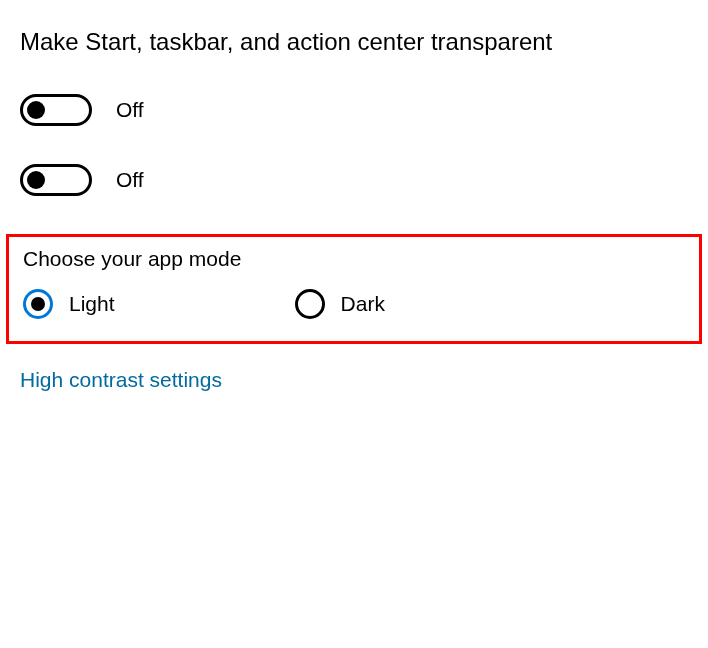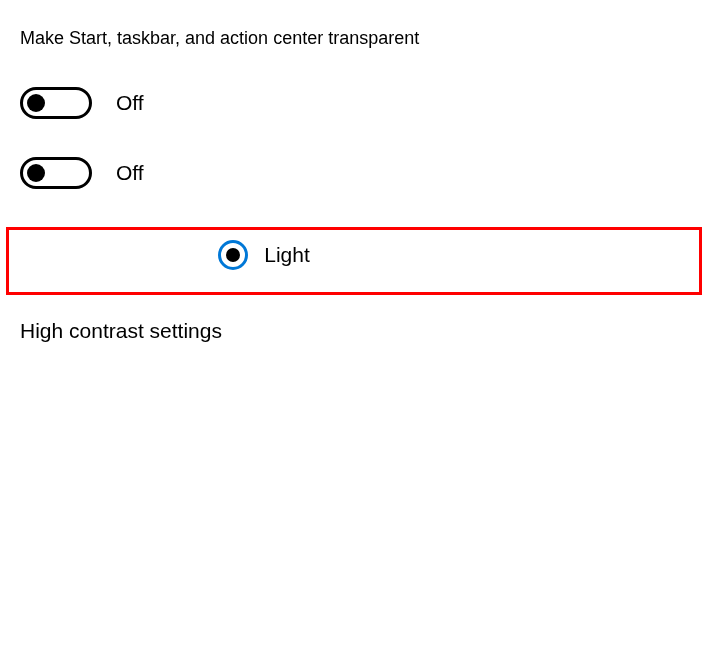--- a/index.html
+++ b/index.html
@@ -11,21 +11,21 @@
       font-family: "Segoe UI", Tahoma, sans-serif;
       background: #ffffff;
       padding: 28px 20px;
       width: 708px;
       color: #000000;
     }
     .setting-group {
       margin-bottom: 38px;
     }
     .setting-label {
-      font-size: 18px;
+      font-size: 24px;
       color: #000000;
       margin-bottom: 16px;
       font-weight: 400;
     }
     .toggle-row {
       display: flex;
       align-items: center;
     }
     .toggle-switch {
       width: 72px;
@@ -72,22 +72,21 @@
       margin-right: -14px;
     }
     .section-heading {
       font-size: 21px;
       color: #000000;
       margin-bottom: 18px;
       font-weight: 400;
     }
     .radio-row {
       display: flex;
-      align-items: center;
-      flex-direction: column;
+      align-items: flex-end;
     }
     .radio-option {
       display: flex;
       align-items: center;
       cursor: pointer;
       margin-right: 180px;
     }
     .radio-circle {
       width: 30px;
       height: 30px;
@@ -107,21 +106,21 @@
       border-radius: 50%;
       background: #000000;
     }
     .radio-label {
       font-size: 21px;
       margin-left: 16px;
       color: #000000;
     }
     .link {
       font-size: 21px;
-      color: #000000;
+      color: #0369a1;
       cursor: pointer;
       display: inline-block;
     }
   </style>
 </head>
 <body>
 
 
 
 
@@ -144,26 +143,31 @@
   <div class="toggle-row">
     <div class="toggle-switch off">
       <div class="toggle-knob"></div>
     </div>
     <div class="toggle-state">Off</div>
   </div>
 </div>
 
 
 <div class="highlighted-section">
+  <div class="section-heading">Choose your app mode</div>
   <div class="radio-row">
     <div class="radio-option">
       <div class="radio-circle selected">
         <div class="radio-dot"></div>
       </div>
       <div class="radio-label">Light</div>
+    </div>
+    <div class="radio-option">
+      <div class="radio-circle"></div>
+      <div class="radio-label">Dark</div>
     </div>
   </div>
 </div>
 
 
 <div class="link">High contrast settings</div>
 
 
 
 

